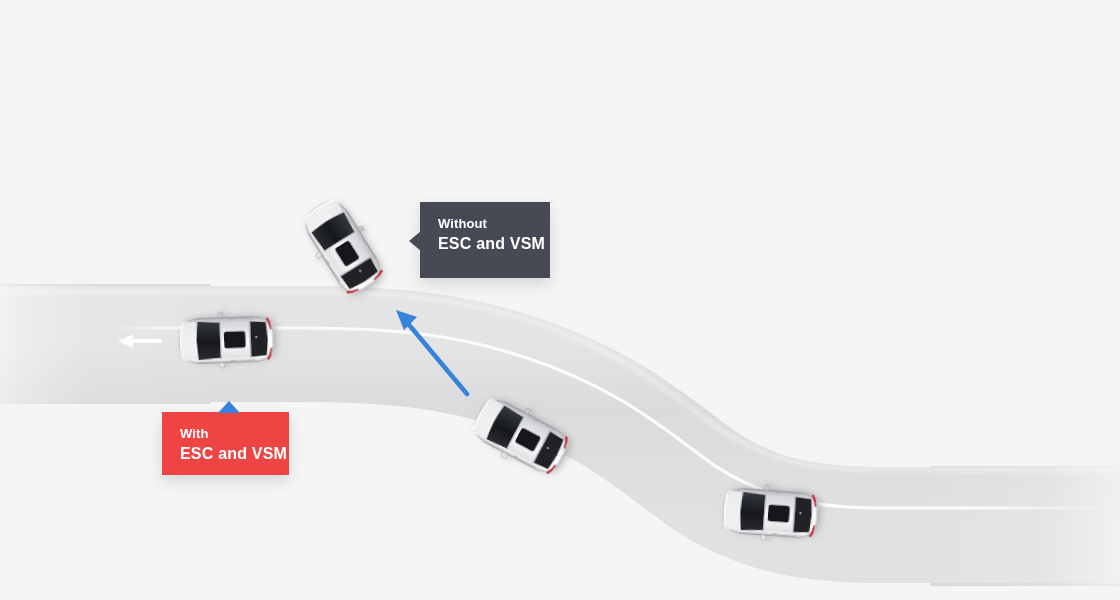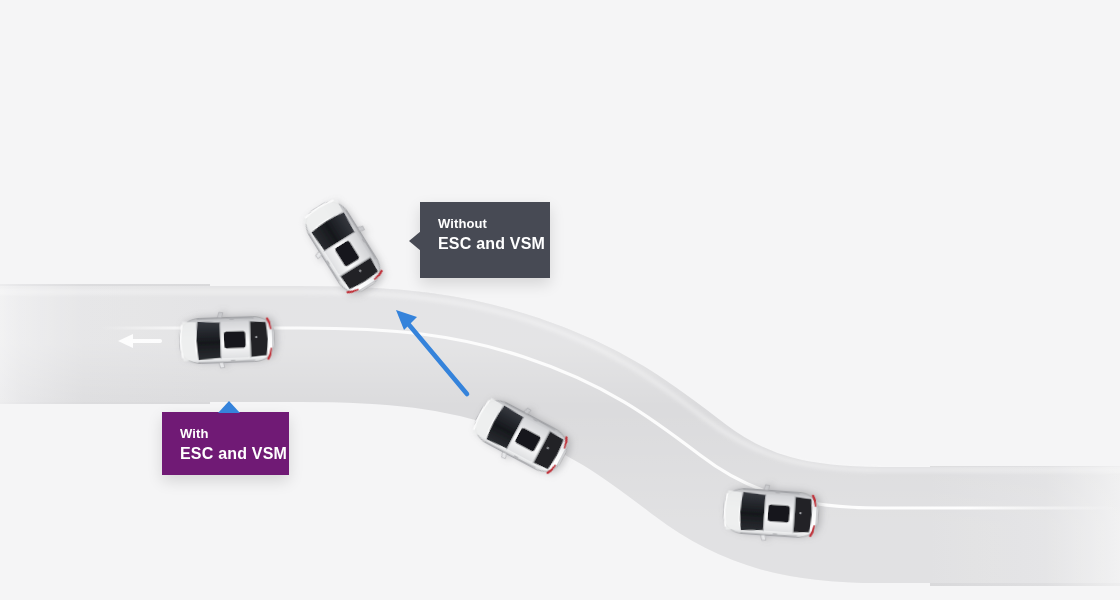--- a/index.html
+++ b/index.html
@@ -69,21 +69,21 @@
     border-bottom: 10px solid transparent;
     border-right: 12px solid #474a54;
   }
 
   
   #callout-with {
     left: 162px;
     top: 412px;
     width: 127px;
     height: 63px;
-    background: #701a75;
+    background: #ef4444;
   }
   #callout-with .tip {
     position: absolute;
     left: 56px;
     top: -11px;
     width: 0;
     height: 0;
     border-left: 11px solid transparent;
     border-right: 11px solid transparent;
     border-bottom: 12px solid #3583db;

